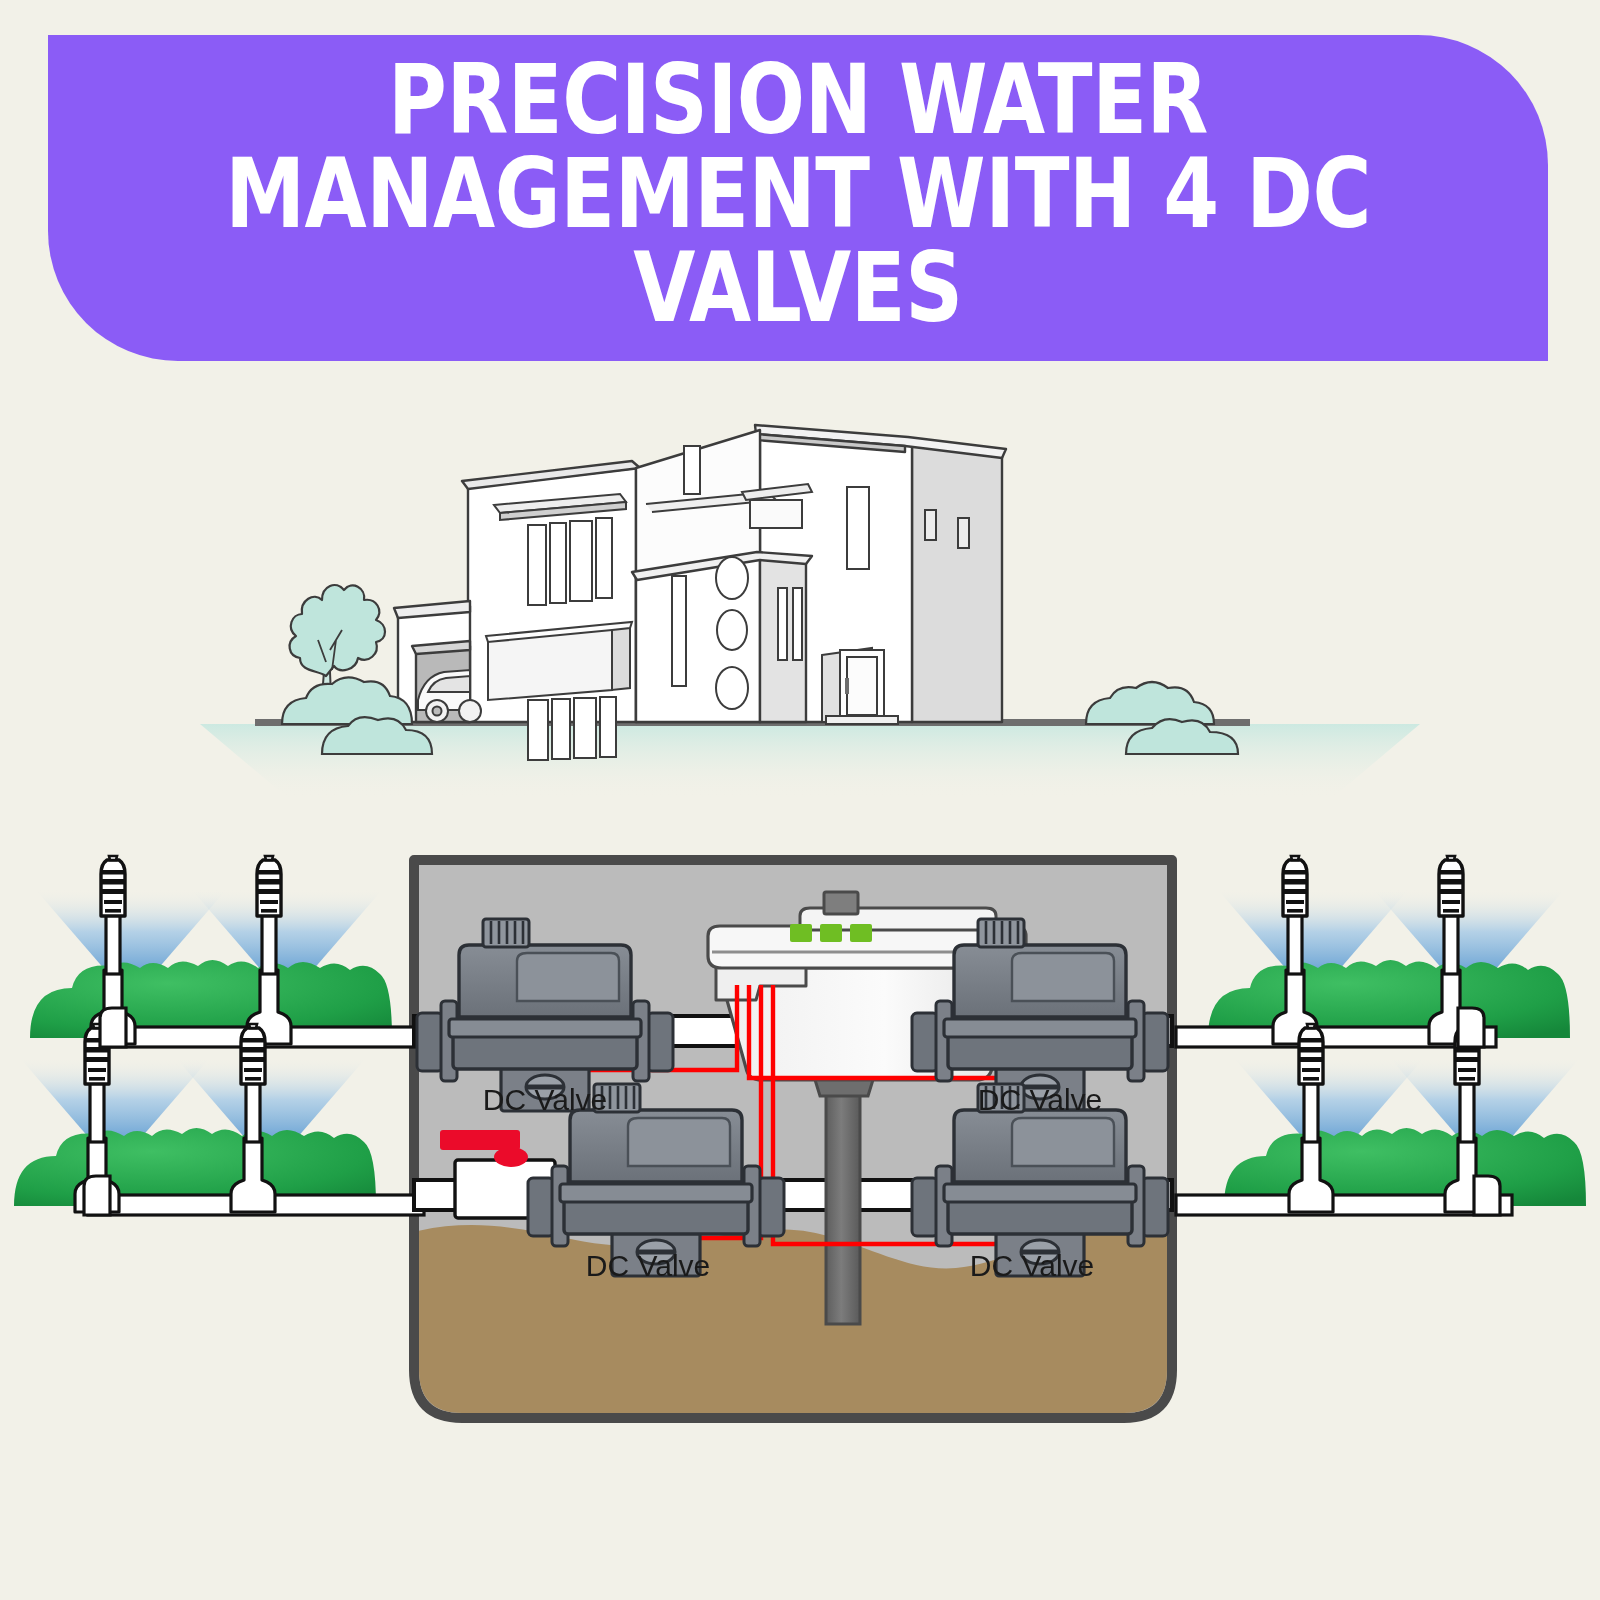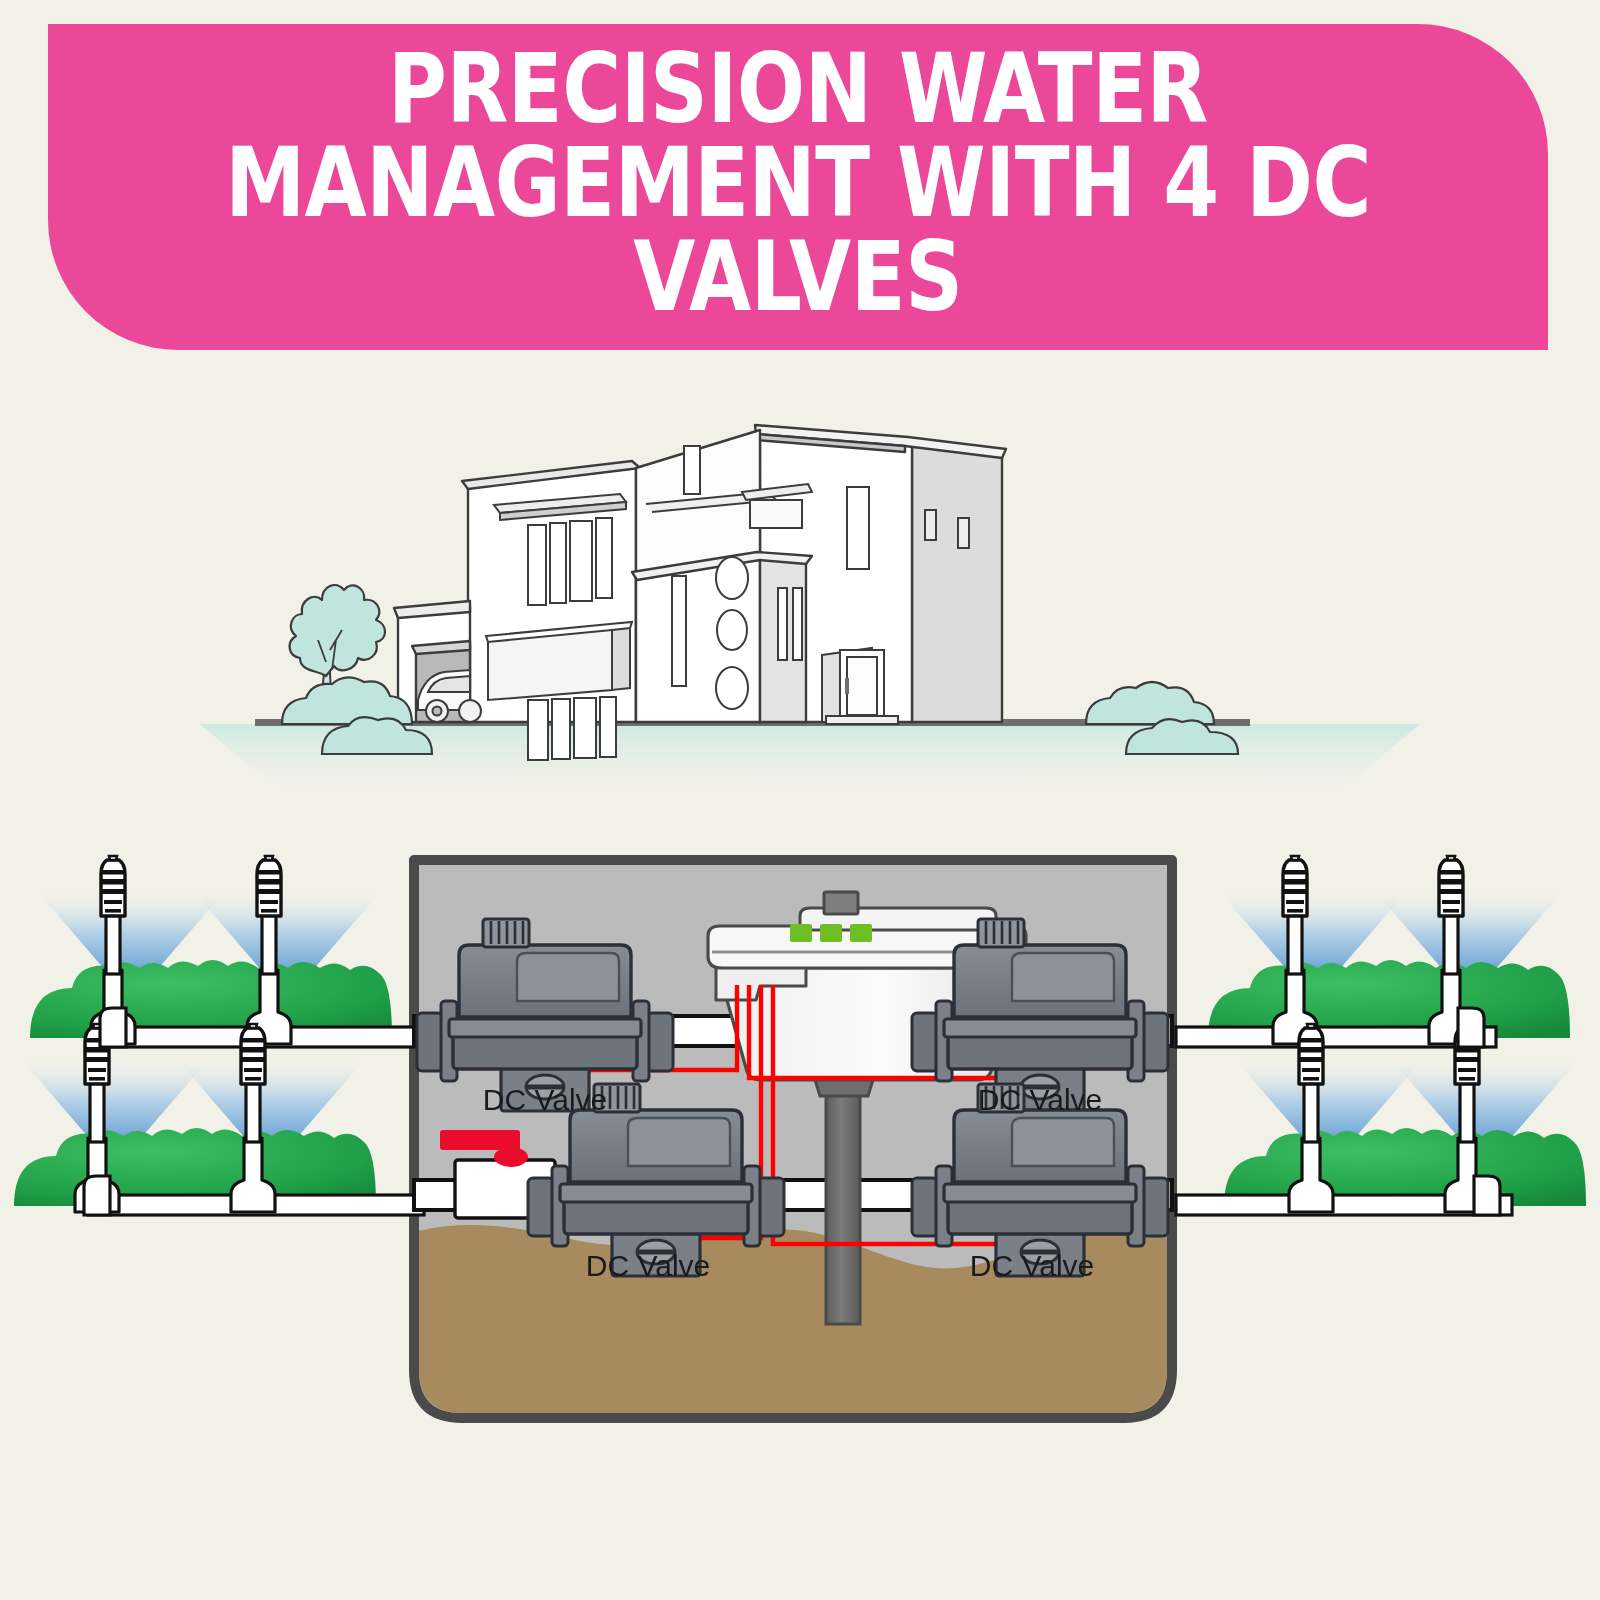--- a/index.html
+++ b/index.html
@@ -8,23 +8,23 @@
     background:#F2F1E8;
     font-family:"Liberation Sans", sans-serif;
     overflow:hidden;
     position:relative;
   }
   .stage{position:absolute;inset:0;}
 
   
   .banner{
     position:absolute;
-    left:48px; top:24px;
+    left:48px; top:35px;
     width:1500px; height:326px;
-    background:#ec4899;
+    background:#8b5cf6;
     border-radius:0 130px 0 130px;
     display:flex;align-items:center;justify-content:center;
     box-sizing:border-box;
     padding:6px 40px 14px 40px;
   }
   .banner h1{
     margin:0;
     color:#ffffff;
     font-family:"Liberation Sans Narrow","DejaVu Sans Condensed","Liberation Sans",sans-serif;
     font-weight:bold;

